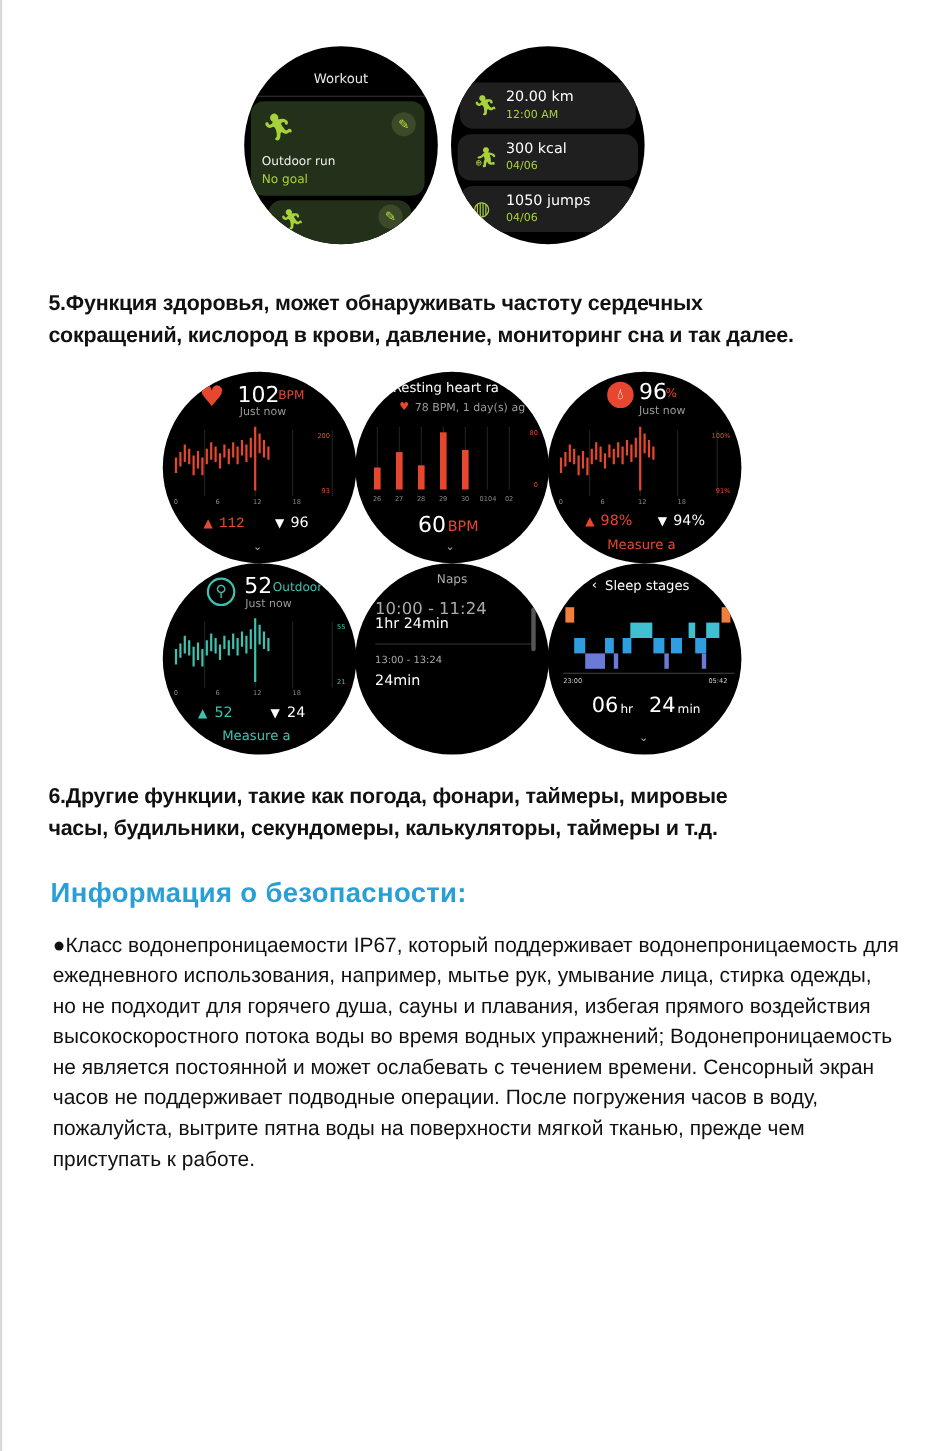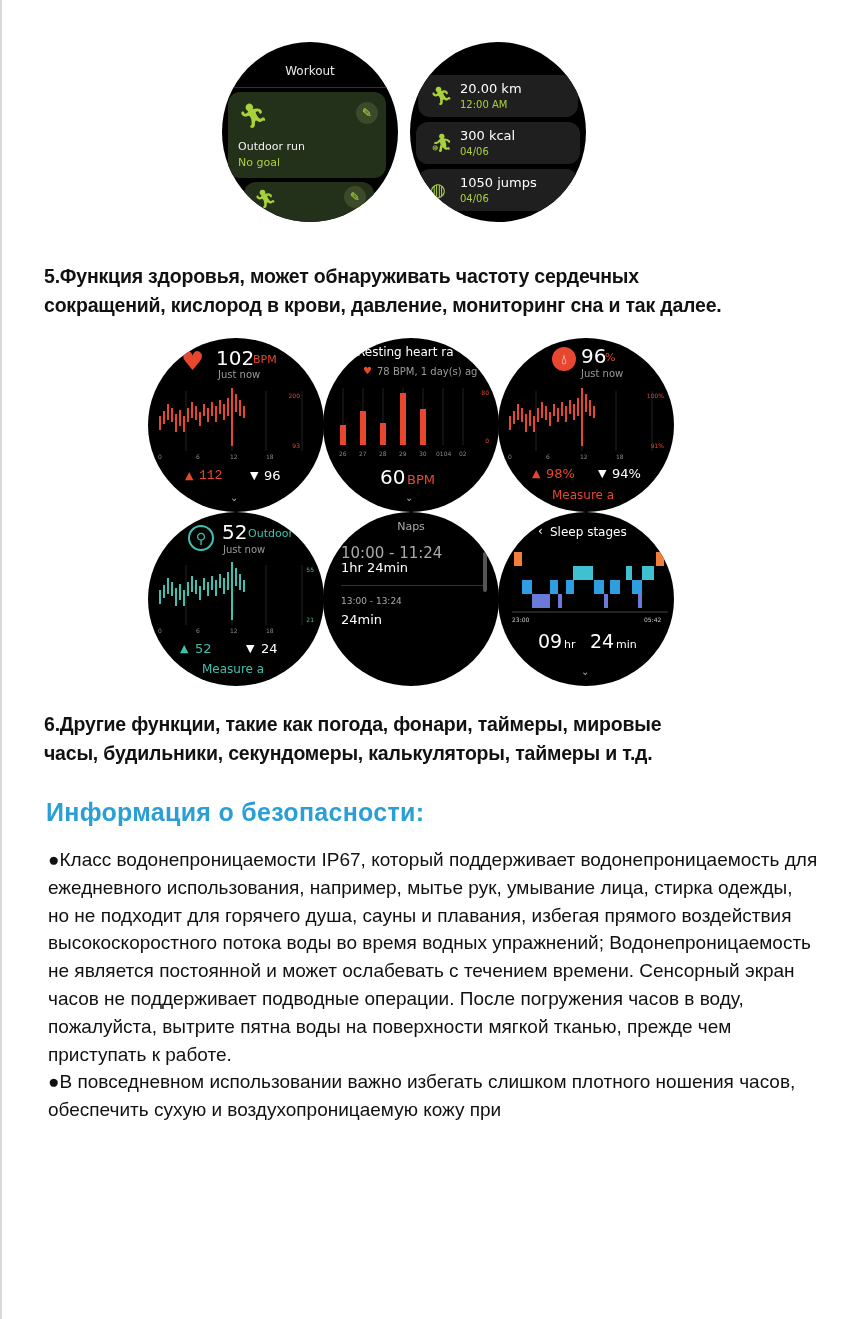--- a/index.html
+++ b/index.html
@@ -298,27 +298,26 @@
     <g fill="#6b7ad6">
       <rect x="24" y="44" width="18" height="14"></rect>
         <rect x="50" y="44" width="4" height="14"></rect>
         <rect x="96" y="44" width="4" height="14"></rect>
         <rect x="130" y="44" width="4" height="14"></rect>
     </g>
     <line x1="4" y1="62" x2="160" y2="62" stroke="#444" stroke-width="1"></line>
   </svg>
   <div class="abs tick" style="left:14px; top:104px; color:#ccc;">23:00</div>
   <div class="abs tick" style="left:146px; top:104px; color:#ccc;">05:42</div>
-  <div class="abs" style="left:40px; top:118px; font-size:19px;">09</div>
+  <div class="abs" style="left:40px; top:118px; font-size:19px;">06</div>
   <div class="abs" style="left:66px; top:126px; font-size:11px;">hr</div>
   <div class="abs" style="left:92px; top:118px; font-size:19px;">24</div>
   <div class="abs" style="left:118px; top:126px; font-size:11px;">min</div>
   <div class="abs chev" style="left:83px; top:154px;">⌄</div>
 </div>
 
 <div class="heading" style="top:710px;">6.Другие функции, такие как погода, фонари, таймеры, мировые</div>
 <div class="heading" style="top:739px;">часы, будильники, секундомеры, калькуляторы, таймеры и т.д.</div>
 
 <div class="sec-title">Информация о безопасности:</div>
 <div class="body-text">
   <p>●Класс водонепроницаемости IP67, который поддерживает водонепроницаемость для ежедневного использования, например, мытье рук, умывание лица, стирка одежды, но не подходит для горячего душа, сауны и плавания, избегая прямого воздействия высокоскоростного потока воды во время водных упражнений; Водонепроницаемость не является постоянной и может ослабевать с течением времени. Сенсорный экран часов не поддерживает подводные операции. После погружения часов в воду, пожалуйста, вытрите пятна воды на поверхности мягкой тканью, прежде чем приступать к работе.</p>
-  <p>●В повседневном использовании важно избегать слишком плотного ношения часов, обеспечить сухую и воздухопроницаемую кожу при</p>
 </div>
 
 </body></html>

